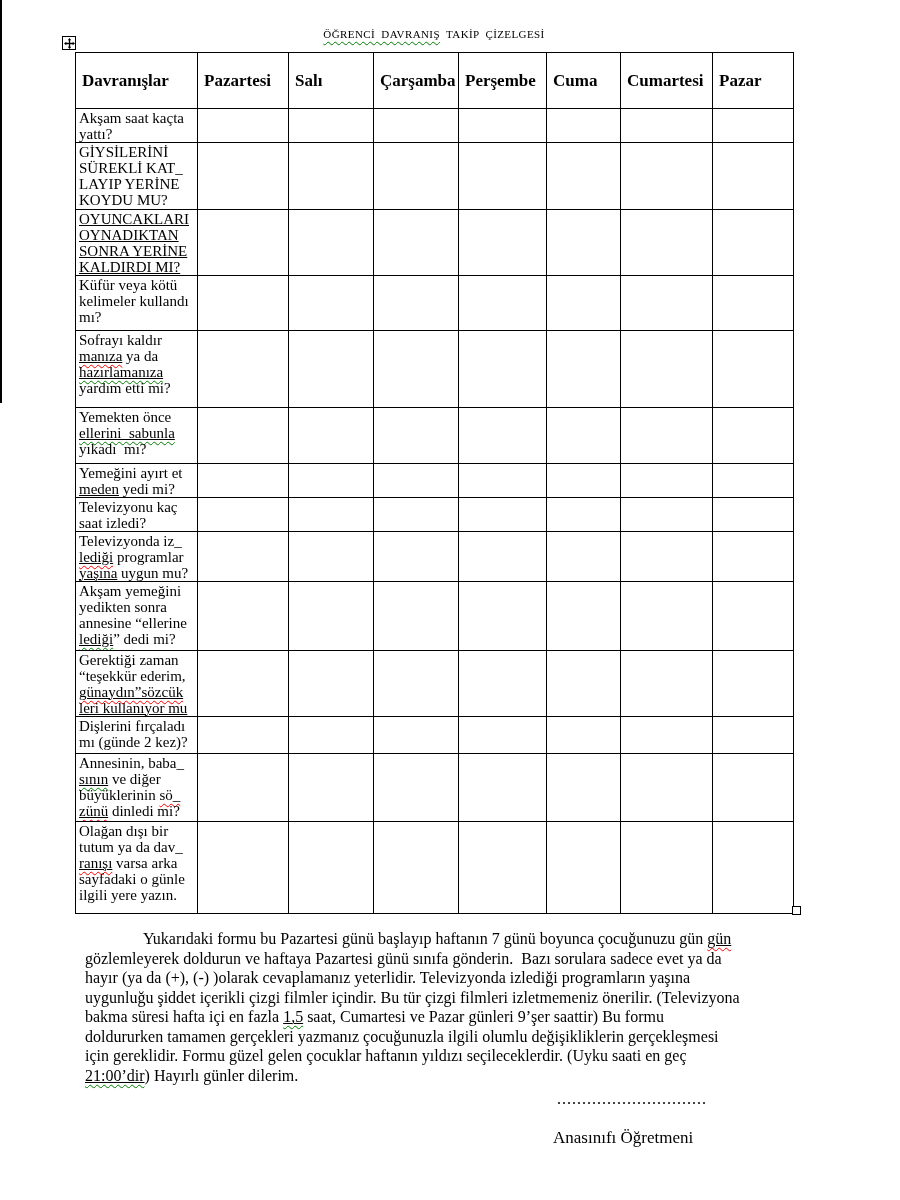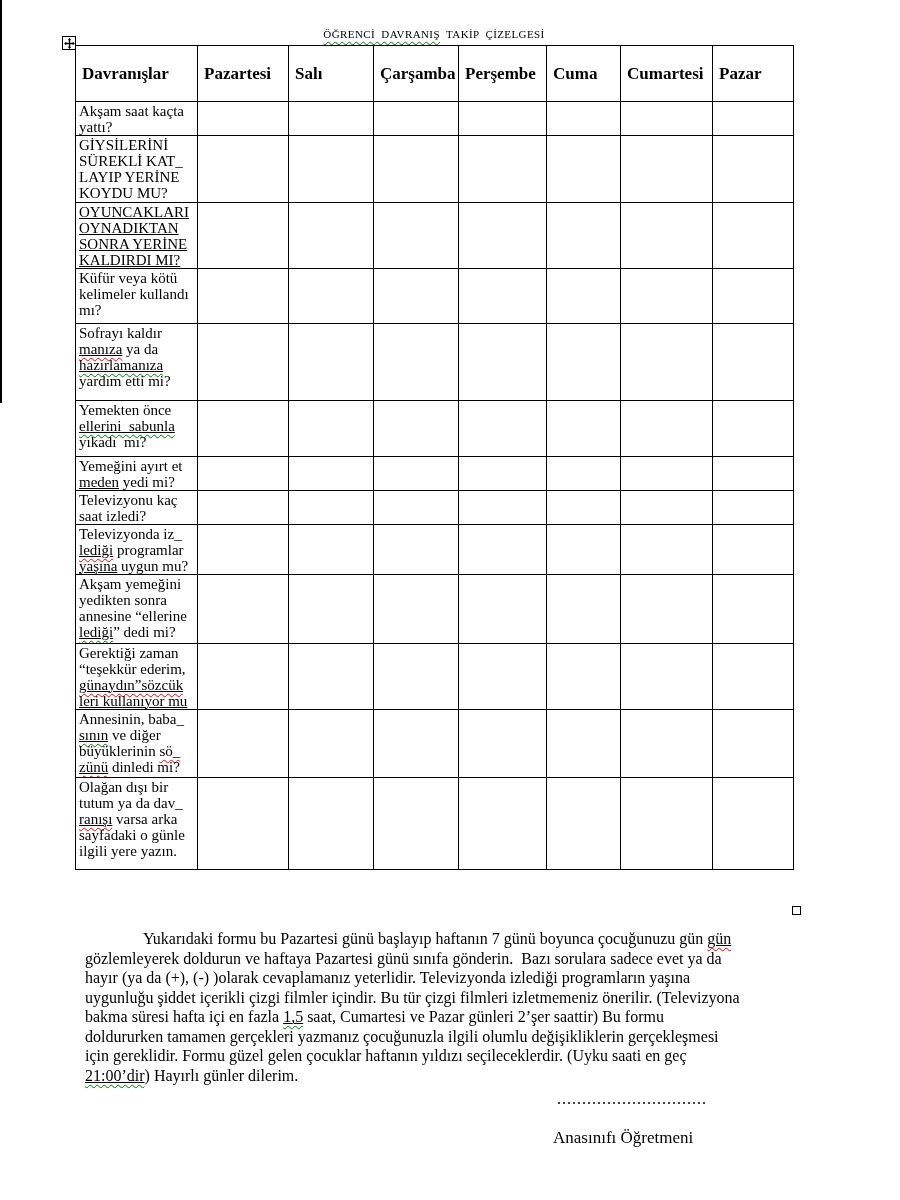--- a/index.html
+++ b/index.html
@@ -11,21 +11,21 @@
   .move-handle{
     position:absolute;left:62px;top:36px;width:14px;height:14px;
     border:1px solid #000;box-sizing:border-box;display:flex;align-items:center;justify-content:center;
     background:#fff;cursor:move;
   }
   .page-title{
     position:absolute;left:75px;top:28px;width:718px;text-align:center;
     font-size:11px;letter-spacing:.4px;white-space:pre;
   }
   table.behavior{
-    position:absolute;left:75px;top:45px;border-collapse:collapse;table-layout:fixed;
+    position:absolute;left:75px;top:52px;border-collapse:collapse;table-layout:fixed;
   }
   table.behavior th, table.behavior td{
     border:1.5px solid #000;vertical-align:top;box-sizing:border-box;overflow:hidden;
   }
   table.behavior th{
     font-size:17px;font-weight:bold;text-align:left;vertical-align:middle;
     padding:2px 2px 2px 6px;height:56px;white-space:pre;
   }
   td.behavior-cell{font-size:15px;line-height:16px;padding:1px 1px 0 3px;}
   .cline{white-space:pre;}
@@ -234,20 +234,33 @@
           <div class="cline"><span class="ul"><span class="sq-g">leri kullanıyor mu</span></span></div>
         </td>
         <td></td>
         <td></td>
         <td></td>
         <td></td>
         <td></td>
         <td></td>
         <td></td>
       </tr>
+      <tr style="height: 37px;">
+        <td class="behavior-cell">
+          <div class="cline"><span>Dişlerini fırçaladı</span></div>
+          <div class="cline"><span>mı (günde 2 kez)?</span></div>
+        </td>
+        <td></td>
+        <td></td>
+        <td></td>
+        <td></td>
+        <td></td>
+        <td></td>
+        <td></td>
+      </tr>
       <tr style="height: 68px;">
         <td class="behavior-cell">
           <div class="cline"><span>Annesinin, baba_</span></div>
           <div class="cline"><span class="ul"><span class="sq-g">sının</span></span><span> ve diğer</span></div>
           <div class="cline"><span>büyüklerinin </span><span class="sq-r">sö_</span></div>
           <div class="cline"><span class="ul"><span class="sq-r">zünü</span></span><span> dinledi mi?</span></div>
         </td>
         <td></td>
         <td></td>
         <td></td>
@@ -275,20 +288,20 @@
     </tbody>
 </table>
 
 <div class="resize-handle"></div>
 
 <div class="note">
     <div class="nline indent"><span>Yukarıdaki formu bu Pazartesi günü başlayıp haftanın 7 günü boyunca çocuğunuzu gün </span><span class="ul"><span class="sq-r">gün</span></span></div>
     <div class="nline"><span>gözlemleyerek doldurun ve haftaya Pazartesi günü sınıfa gönderin.  Bazı sorulara sadece evet ya da</span></div>
     <div class="nline"><span>hayır (ya da (+), (-) )olarak cevaplamanız yeterlidir. Televizyonda izlediği programların yaşına</span></div>
     <div class="nline"><span>uygunluğu şiddet içerikli çizgi filmler içindir. Bu tür çizgi filmleri izletmemeniz önerilir. (Televizyona</span></div>
-    <div class="nline"><span>bakma süresi hafta içi en fazla </span><span class="ul"><span class="sq-g">1,5</span></span><span> saat, Cumartesi ve Pazar günleri 2’şer saattir) Bu formu</span></div>
+    <div class="nline"><span>bakma süresi hafta içi en fazla </span><span class="ul"><span class="sq-g">1,5</span></span><span> saat, Cumartesi ve Pazar günleri 9’şer saattir) Bu formu</span></div>
     <div class="nline"><span>doldururken tamamen gerçekleri yazmanız çocuğunuzla ilgili olumlu değişikliklerin gerçekleşmesi</span></div>
     <div class="nline"><span>için gereklidir. Formu güzel gelen çocuklar haftanın yıldızı seçileceklerdir. (Uyku saati en geç</span></div>
     <div class="nline"><span class="ul"><span class="sq-g">21:00’dir</span></span><span>) Hayırlı günler dilerim.</span></div>
   </div>
 
 <div class="sig-dots">..............................</div>
 <div class="sig-label">Anasınıfı Öğretmeni</div>
 
 </body></html>

